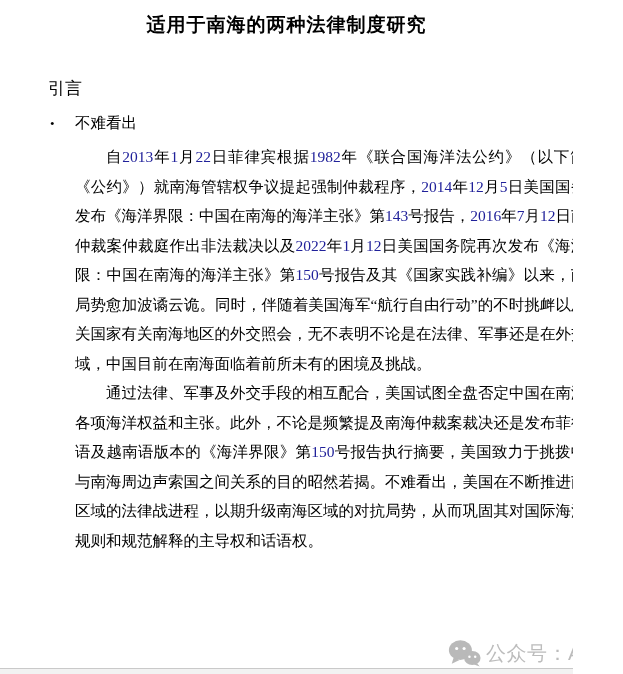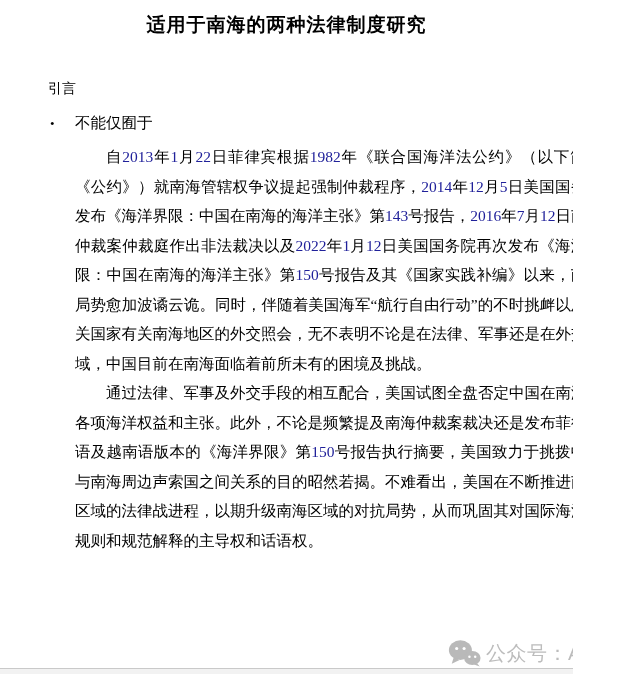--- a/index.html
+++ b/index.html
@@ -13,21 +13,21 @@
 
   .doc-title {
     margin: 0; padding-top: 13px;
     text-align: center;
     font-size: 19px; line-height: 23px; font-weight: bold;
     letter-spacing: 1px;
   }
 
   .section-heading {
     margin: 42px 0 0 48px;
-    font-size: 14px; line-height: 22px; font-weight: normal;
+    font-size: 17px; line-height: 22px; font-weight: normal;
   }
 
   .bullet-row {
     display: flex; align-items: baseline;
     margin: 13px 0 0 50px;
     font-size: 15.5px; line-height: 20px;
   }
   .bullet-marker { width: 25px; font-size: 13px; flex: 0 0 auto; }
 
   .body-text {
@@ -67,21 +67,21 @@
 <body>
 
 <div class="page">
 
   <h1 class="doc-title">适用于南海的两种法律制度研究</h1>
 
   <h2 class="section-heading">引言</h2>
 
   <div class="bullet-row">
     <span class="bullet-marker">•</span>
-    <span class="bullet-label">不能仅囿于</span>
+    <span class="bullet-label">不难看出</span>
   </div>
 
   <div class="body-text">
     <p>自<span class="num">2013</span>年<span class="num">1</span>月<span class="num">22</span>日菲律宾根据<span class="num">1982</span>年《联合国海洋法公约》（以下简称《公约》）就南海管辖权争议提起强制仲裁程序，<span class="num">2014</span>年<span class="num">12</span>月<span class="num">5</span>日美国国务院发布《海洋界限：中国在南海的海洋主张》第<span class="num">143</span>号报告，<span class="num">2016</span>年<span class="num">7</span>月<span class="num">12</span>日南海仲裁案仲裁庭作出非法裁决以及<span class="num">2022</span>年<span class="num">1</span>月<span class="num">12</span>日美国国务院再次发布《海洋界限：中国在南海的海洋主张》第<span class="num">150</span>号报告及其《国家实践补编》以来，南海局势愈加波谲云诡。同时，伴随着美国海军“航行自由行动”的不时挑衅以及相关国家有关南海地区的外交照会，无不表明不论是在法律、军事还是在外交领域，中国目前在南海面临着前所未有的困境及挑战。</p>
     <p>通过法律、军事及外交手段的相互配合，美国试图全盘否定中国在南海的各项海洋权益和主张。此外，不论是频繁提及南海仲裁案裁决还是发布菲律宾语及越南语版本的《海洋界限》第<span class="num">150</span>号报告执行摘要，美国致力于挑拨中国与南海周边声索国之间关系的目的昭然若揭。不难看出，美国在不断推进南海区域的法律战进程，以期升级南海区域的对抗局势，从而巩固其对国际海洋法规则和规范解释的主导权和话语权。</p>
   </div>
 
   <div class="watermark">
     <span class="wm-icon">
       <svg viewBox="0 0 40 34" xmlns="http://www.w3.org/2000/svg">

